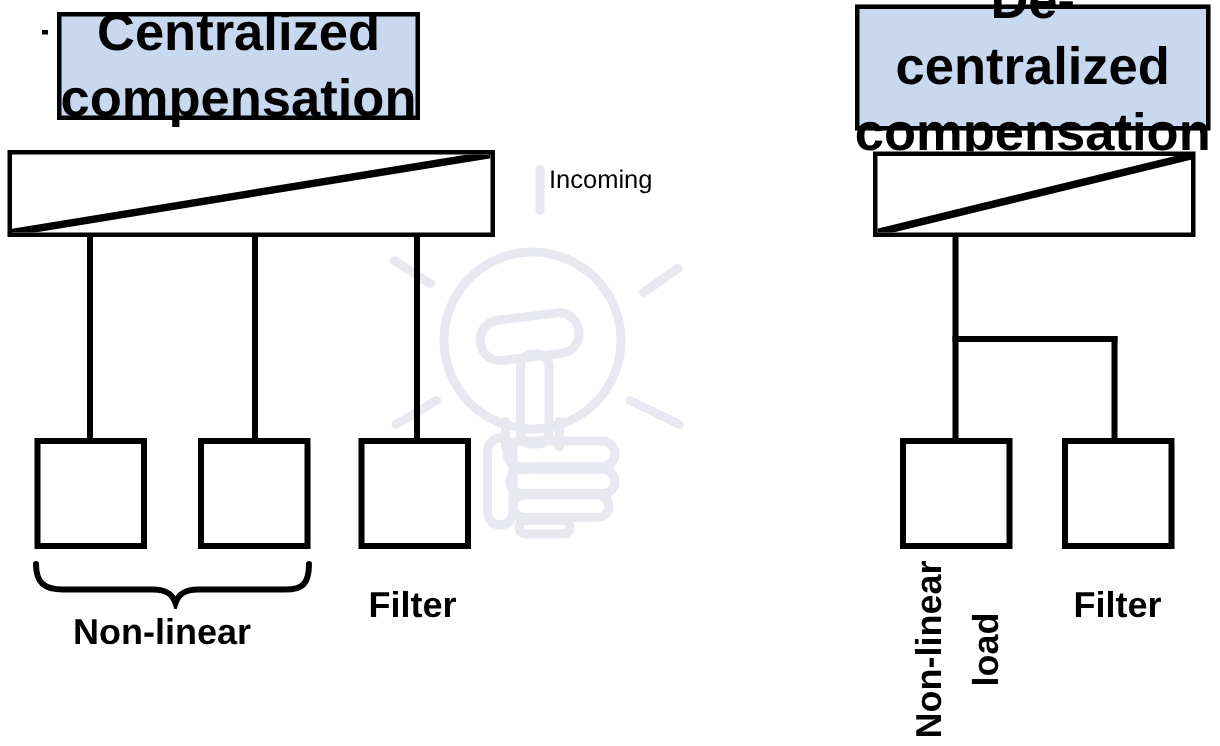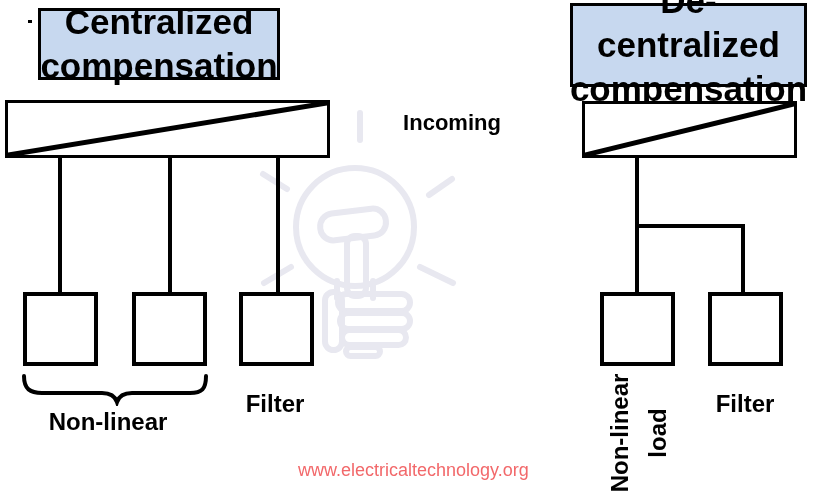--- a/index.html
+++ b/index.html
@@ -21,21 +21,21 @@
   .busbar svg{display:block;width:100%;height:100%;}
   .vline,.hline{background:var(--line,#000);}
   .load-box{
     background:#fff;border:4px solid var(--line,#000);box-sizing:border-box;
   }
   .label{
     font-weight:bold;font-size:24px;line-height:1.18;text-align:center;white-space:nowrap;
   }
   .label span{display:block;}
   .incoming-label{
-    font-weight:bold;font-size:22px;line-height:1.2;text-align:center;
+    font-weight:normal;font-size:17px;line-height:1.2;text-align:left;
   }
   .incoming-label span{display:block;}
   .rotated-label{
     width:130px;height:76px;transform:rotate(-90deg);
     font-weight:bold;font-size:24px;line-height:38px;text-align:center;white-space:nowrap;
   }
   .rotated-label span{display:block;}
   .url-text{
     font-size:18px;color:var(--url_red,#f2686a);white-space:nowrap;
   }
@@ -95,21 +95,20 @@
   <div class="abs label" style="left:28px;top:408px;width:160px;">
     <span>Non-linear</span>
   </div>
 
   <div class="abs label" style="left:230px;top:390px;width:90px;">Filter</div>
 
   <div class="abs incoming-label" style="left:366px;top:110px;width:172px;">
     <span>Incoming</span>
   </div>
 
-  <div class="abs url-text" style="left:298px;top:460px;">www.electricaltechnology.org</div>
 
   <div class="abs header-box" style="left:570px;top:3px;width:237px;height:84px;">
     <span>De-centralized</span>
     <span>compensation</span>
   </div>
 
   <div class="abs busbar" style="left:582px;top:101px;width:215px;height:57px;">
     <svg viewBox="0 0 209 51" preserveAspectRatio="none">
       <line x1="0" y1="51" x2="209" y2="0" stroke="#000" stroke-width="5"></line>
     </svg>

